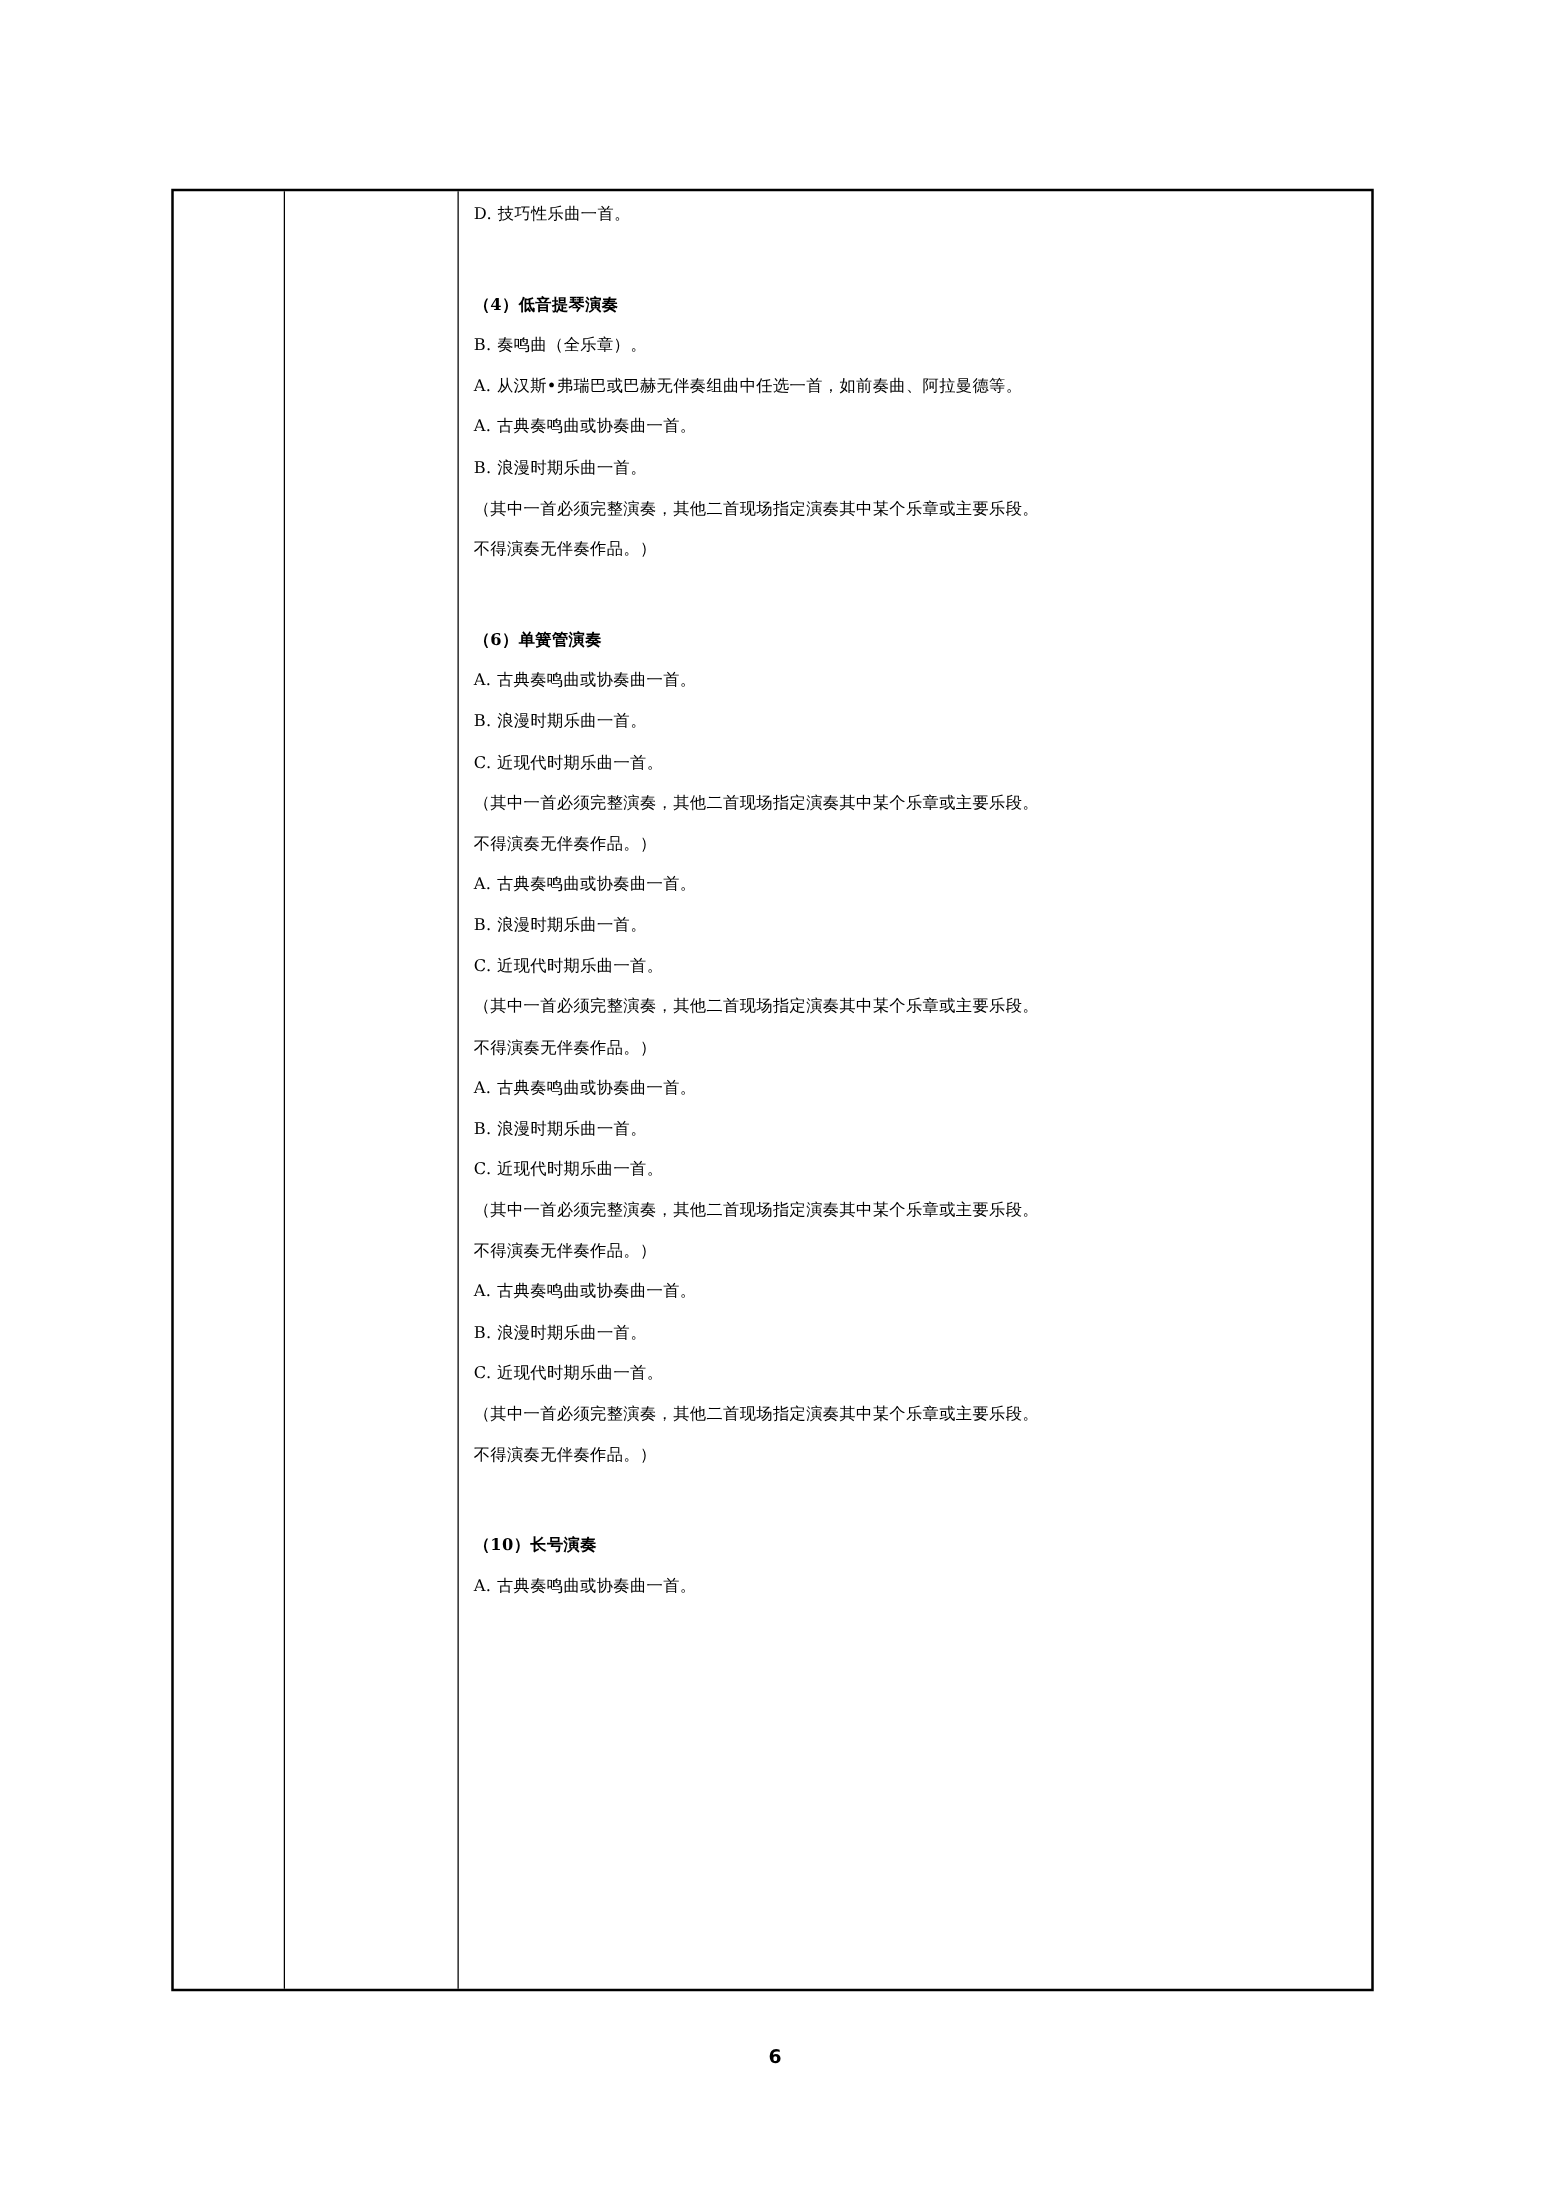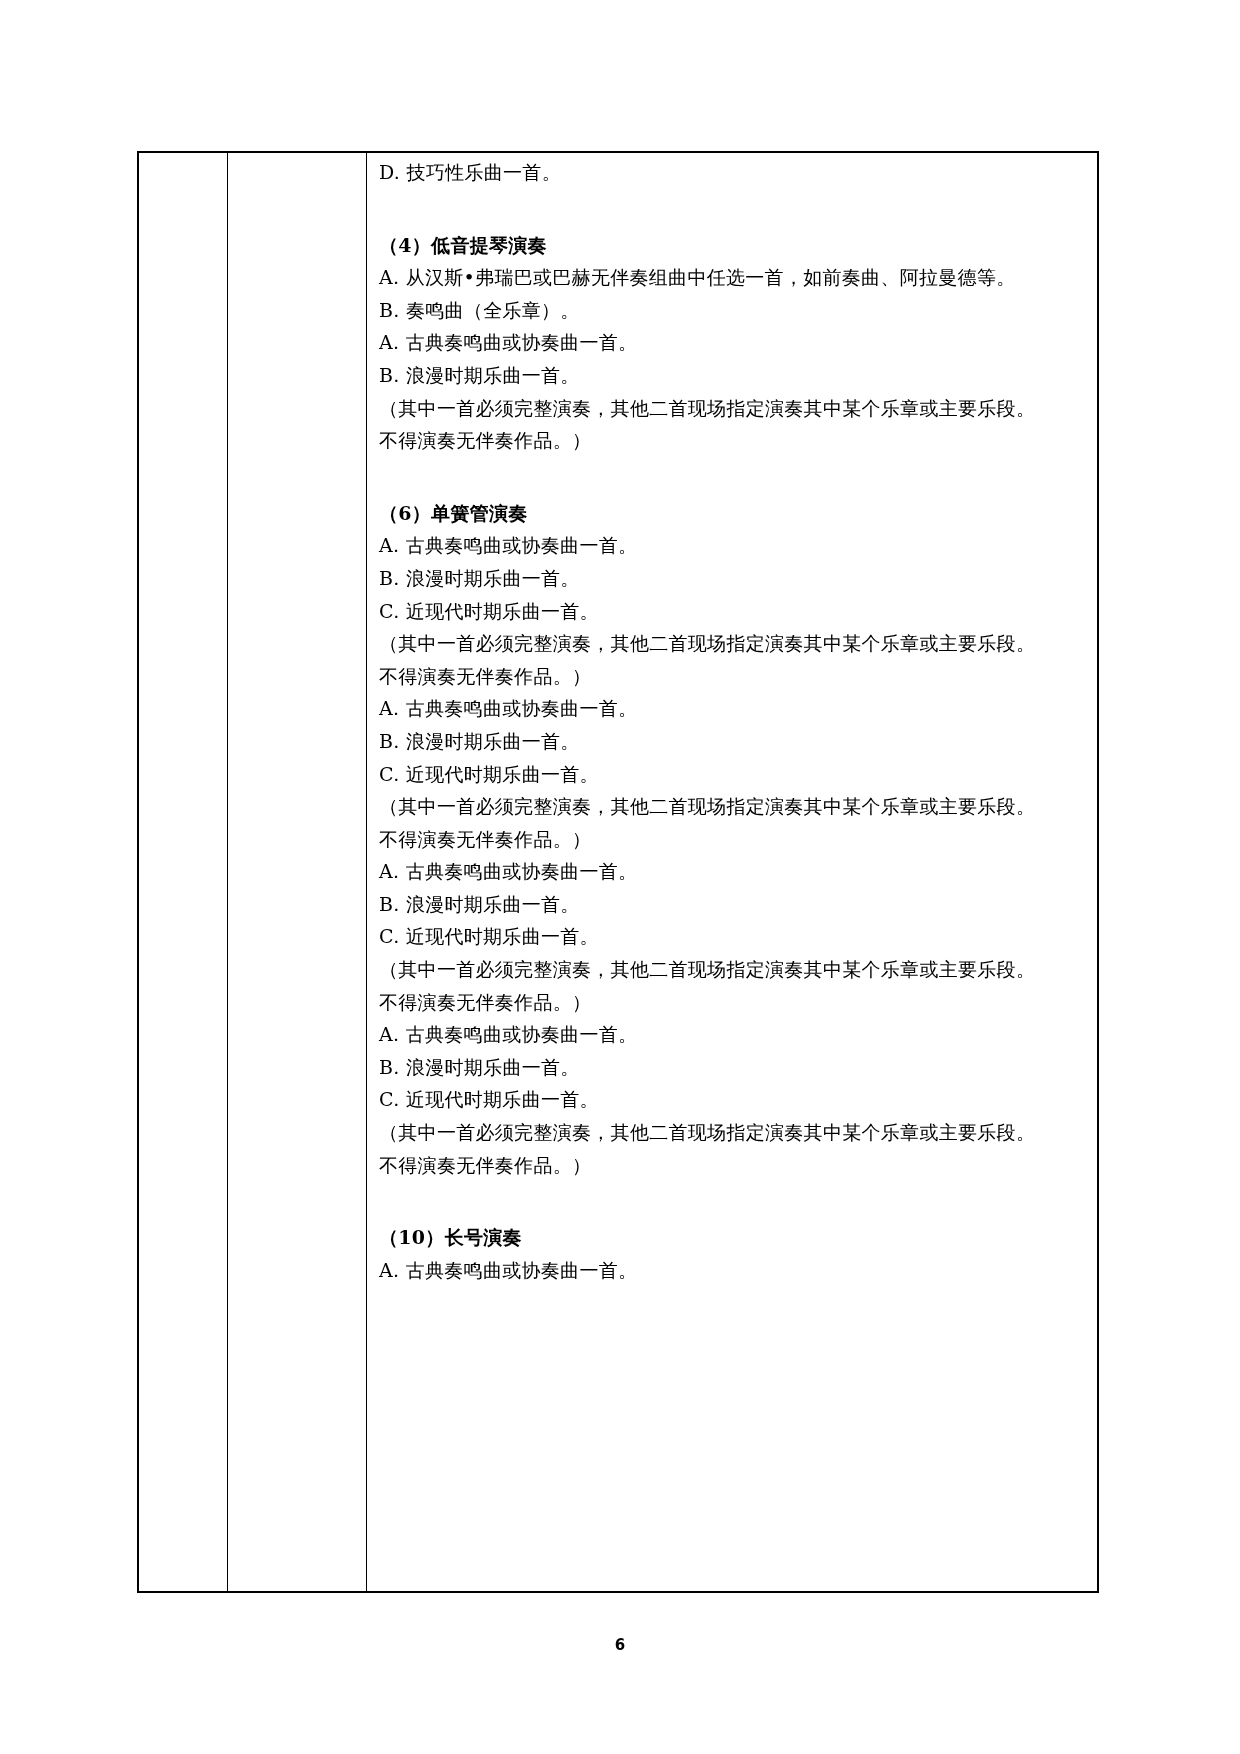--- a/index.html
+++ b/index.html
@@ -4,38 +4,38 @@
 <style>
   html, body { margin: 0; padding: 0; background: #ffffff; }
   body { width: 1240px; height: 1754px; position: relative; overflow: hidden;
          font-family: "DejaVu Serif", "Liberation Serif", serif; color: #000; }
   .page-table { position: absolute; left: 137px; top: 151px; width: 962px; height: 1442px;
                 border: 2px solid #000; box-sizing: border-box; }
   .col-line { position: absolute; top: 0; bottom: 0; width: 1px; background: #000; }
   .col1 { left: 88px; }
   .col2 { left: 227px; }
   .content { position: absolute; left: 240px; top: 3px; right: 8px; bottom: 0; }
-  .line { height: 32.6px; line-height: 32.6px; font-size: 19px; white-space: nowrap; letter-spacing: 0.3px; }
+  .line { height: 32.6px; line-height: 32.6px; font-size: 13px; white-space: nowrap; letter-spacing: 0.3px; }
   .heading { font-weight: bold; margin-top: 40px; }
   .page-number { position: absolute; top: 1636px; left: 0; width: 1240px; text-align: center;
                  font-family: "DejaVu Sans", sans-serif; font-size: 15px; font-weight: bold; }
 </style>
 </head>
 <body>
 
 <div class="page-table">
   <div class="col-line col1"></div>
   <div class="col-line col2"></div>
   <div class="content">
     <div class="line">D. 技巧性乐曲一首。</div>
 
     <div>
       <div class="line heading">（4）低音提琴演奏</div>
+      <div class="line">B. 奏鸣曲（全乐章）。</div>
       <div class="line">A. 从汉斯•弗瑞巴或巴赫无伴奏组曲中任选一首，如前奏曲、阿拉曼德等。</div>
-      <div class="line">B. 奏鸣曲（全乐章）。</div>
     </div>
 
     <div>
       <div class="line">A. 古典奏鸣曲或协奏曲一首。</div>
       <div class="line">B. 浪漫时期乐曲一首。</div>
       <div class="line">（其中一首必须完整演奏，其他二首现场指定演奏其中某个乐章或主要乐段。</div>
       <div class="line">不得演奏无伴奏作品。）</div>
     </div>
 
     <div>

